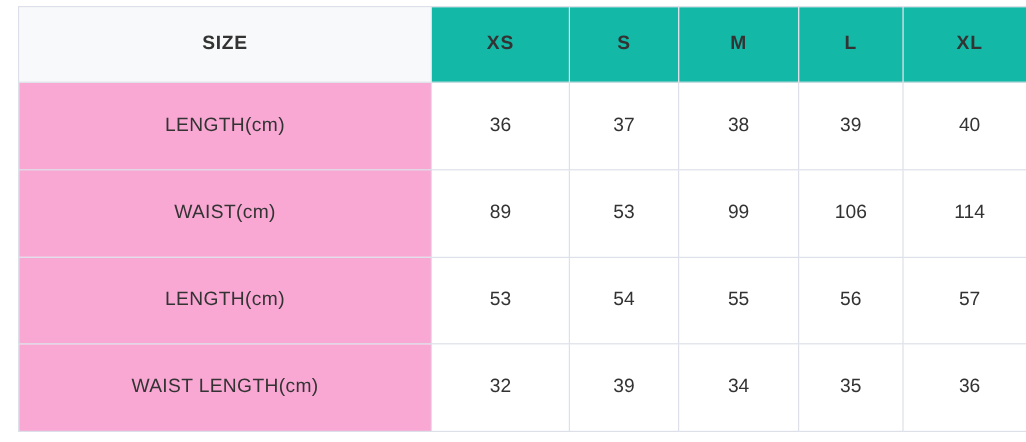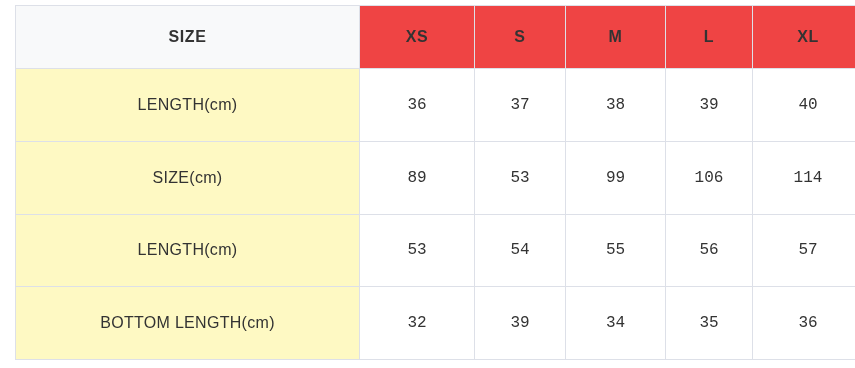--- a/index.html
+++ b/index.html
@@ -39,42 +39,41 @@
   col.c-xs    { width: 115px; }
   col.c-s     { width: 91px; }
   col.c-m     { width: 100px; }
   col.c-l     { width: 87px; }
   col.c-xl    { width: 111px; }
 
   thead tr { height: 63px; }
   tbody tr { height: 48.6px; }
 
   th.hdr {
-    background: #ef4444;
+    background: #14b8a6;
     font-weight: bold;
     font-size: 16px;
     letter-spacing: 0.6px;
     color: #2f2f2f;
   }
   th.hdr-size {
     background: #f8f9fa;
   }
   td.row-label {
-    background: #fef9c3;
+    background: #f9a8d4;
     font-size: 16px;
     font-weight: normal;
     letter-spacing: 0.3px;
     color: #3a3a3a;
   }
   td.value {
     background: #ffffff;
     font-size: 16px;
     font-weight: normal;
     color: #3a3a3a;
-    font-family: Liberation Mono, monospace;
   }
 </style>
 </head>
 <body>
 
 <div class="chart-wrap">
   <table class="size-chart">
     <colgroup>
       <col class="c-label">
       <col class="c-xs">
@@ -96,37 +95,37 @@
     <tbody>
       <tr>
         <td class="row-label">LENGTH(cm)</td>
         <td class="value">36</td>
         <td class="value">37</td>
         <td class="value">38</td>
         <td class="value">39</td>
         <td class="value">40</td>
       </tr>
       <tr>
-        <td class="row-label">SIZE(cm)</td>
+        <td class="row-label">WAIST(cm)</td>
         <td class="value">89</td>
         <td class="value">53</td>
         <td class="value">99</td>
         <td class="value">106</td>
         <td class="value">114</td>
       </tr>
       <tr>
         <td class="row-label">LENGTH(cm)</td>
         <td class="value">53</td>
         <td class="value">54</td>
         <td class="value">55</td>
         <td class="value">56</td>
         <td class="value">57</td>
       </tr>
       <tr>
-        <td class="row-label">BOTTOM LENGTH(cm)</td>
+        <td class="row-label">WAIST LENGTH(cm)</td>
         <td class="value">32</td>
         <td class="value">39</td>
         <td class="value">34</td>
         <td class="value">35</td>
         <td class="value">36</td>
       </tr>
     </tbody>
   </table>
 </div>
 

